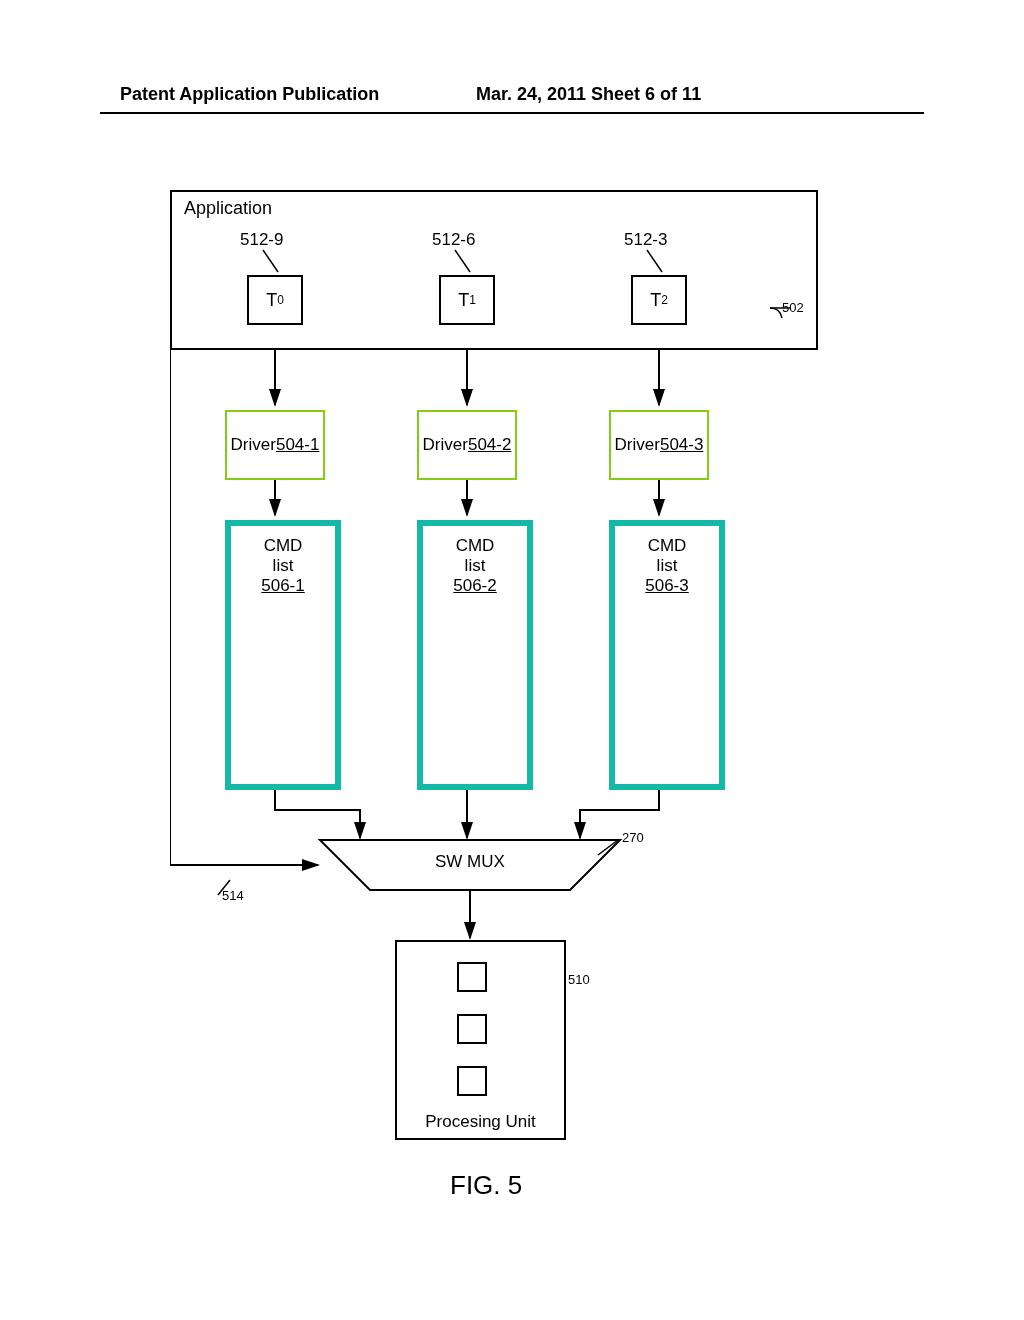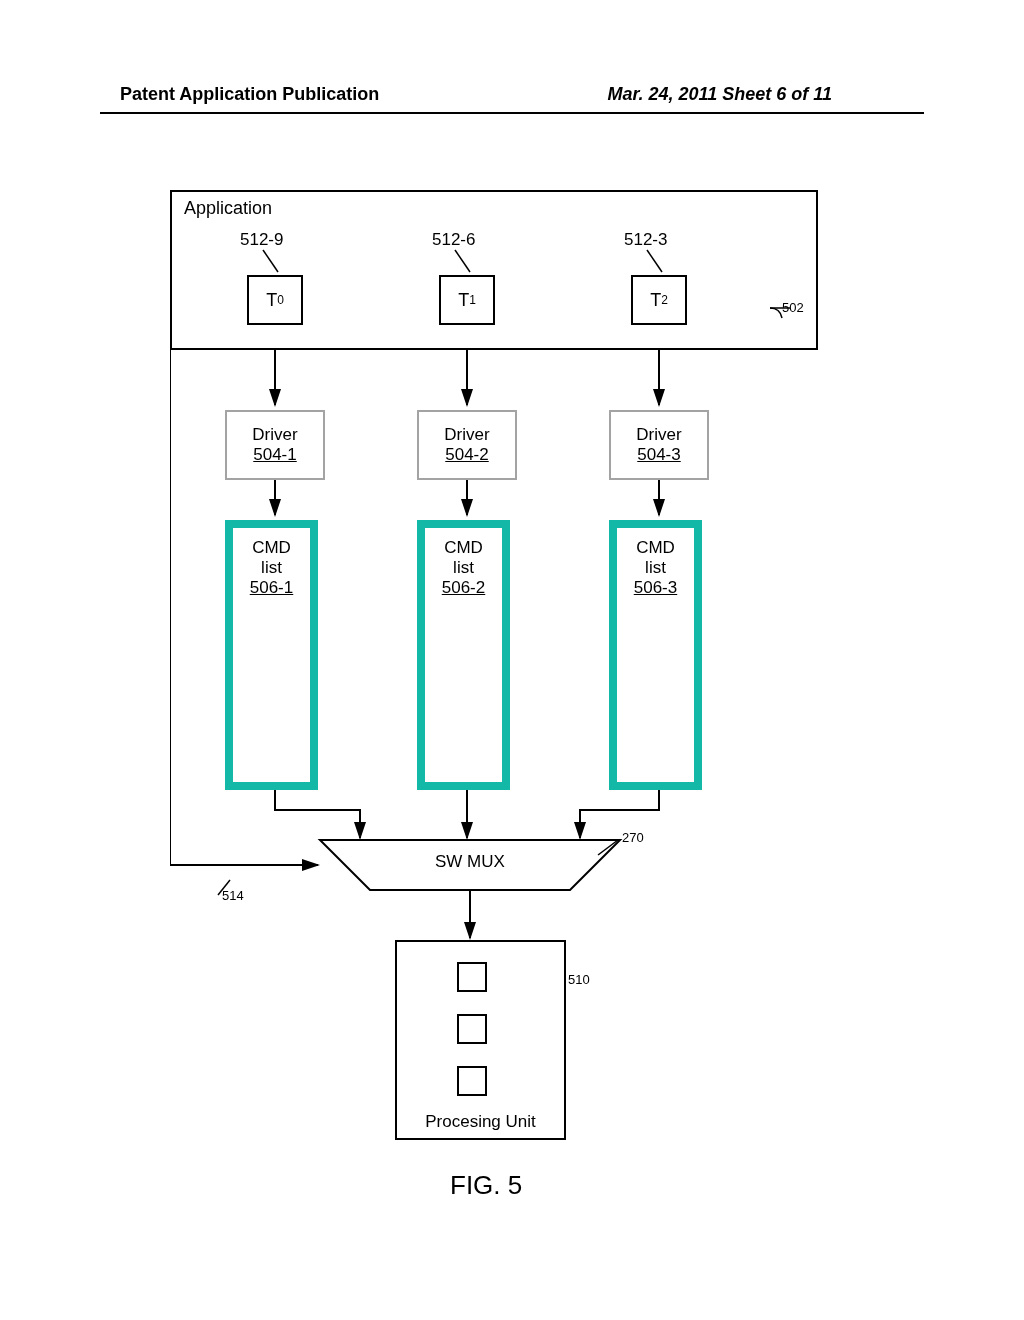--- a/index.html
+++ b/index.html
@@ -14,21 +14,21 @@
     position: absolute;
     top: 84px;
     left: 0;
     width: 952px;
     display: flex;
     font-size: 18px;
     font-weight: bold;
     padding: 0 120px 8px 120px;
   }
   .header-left { flex: 1; text-align: left; }
-  .header-mid { flex: 1; text-align: right; font-style: italic; }
+  .header-mid { flex: 1; text-align: left; }
   .header-right { flex: 1; text-align: right; }
   .header-rule {
     position: absolute;
     top: 112px;
     left: 100px;
     width: 824px;
     border-top: 2px solid #000;
   }
 
   .figure-area {
@@ -73,35 +73,35 @@
 
   .thread-ref {
     position: absolute;
     font-size: 17px;
   }
 
   .driver-box {
     position: absolute;
     width: 100px;
     height: 70px;
-    border: 2px solid #a3a3a3;
+    border: 2px solid #84cc16;
     display: flex;
-    flex-direction: column;
+    flex-direction: row;
     align-items: center;
     justify-content: center;
     font-size: 17px;
     background: #fff;
   }
   .driver-box .refnum { text-decoration: underline; }
 
   .cmd-box {
     position: absolute;
-    width: 93px;
+    width: 116px;
     height: 270px;
-    border: 8px solid #14b8a6;
+    border: 6px solid #14b8a6;
     text-align: center;
     padding-top: 10px;
     font-size: 17px;
     background: #fff;
   }
   .cmd-box .refnum { text-decoration: underline; }
 
   .swmux-label {
     position: absolute;
     font-size: 17px;

